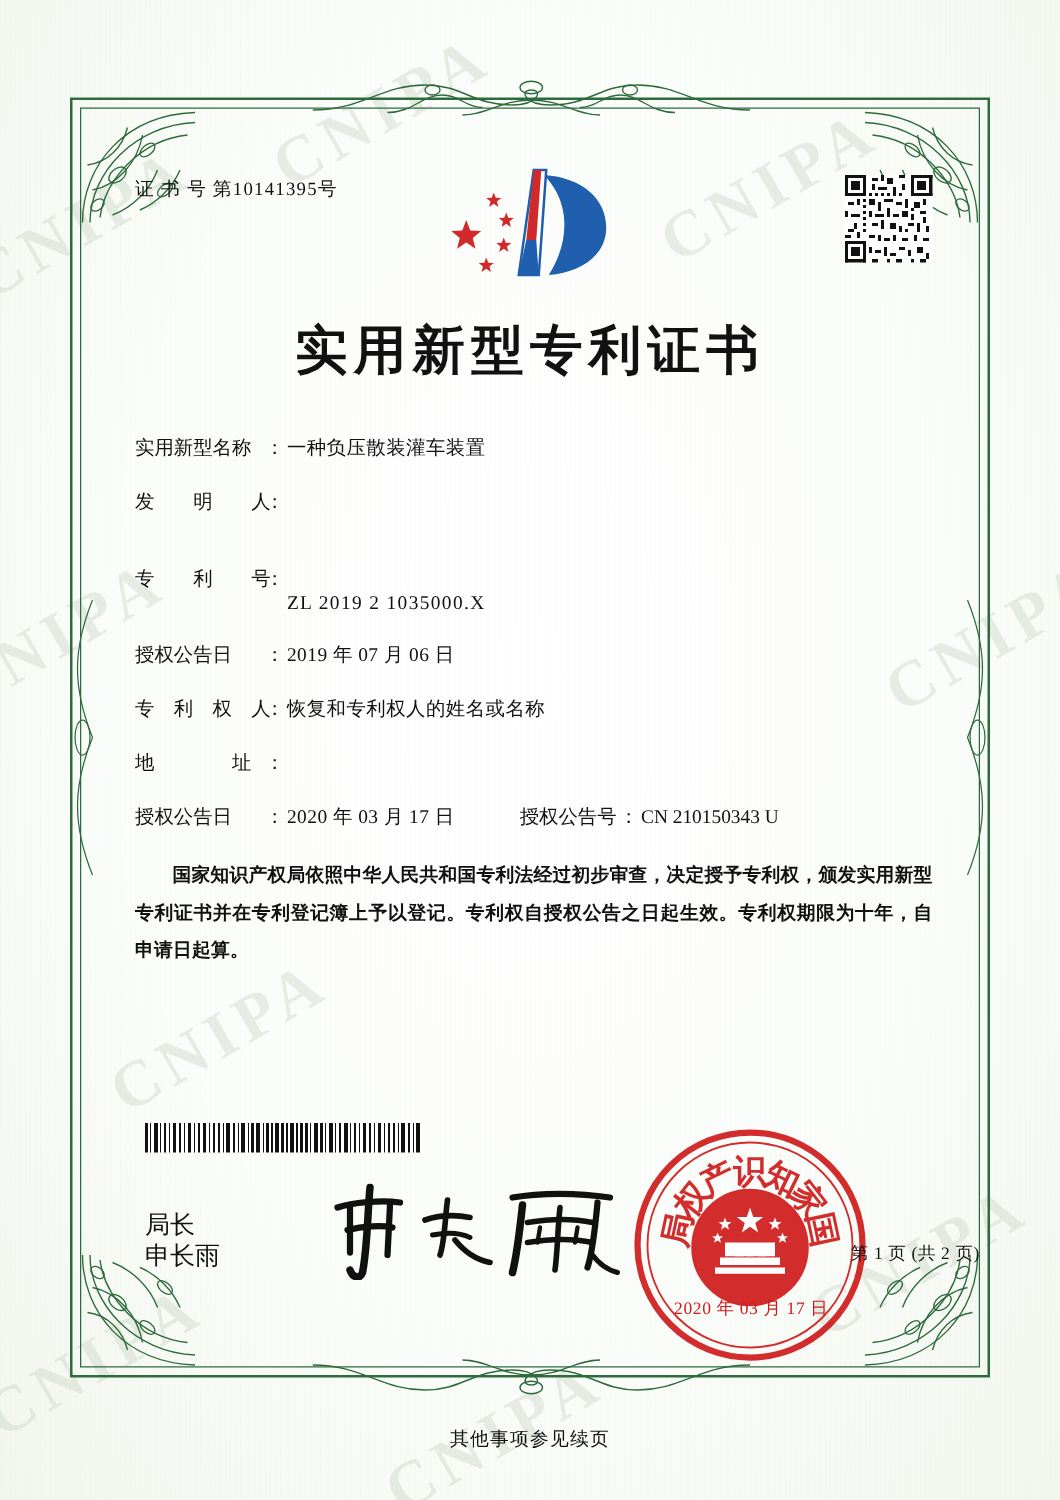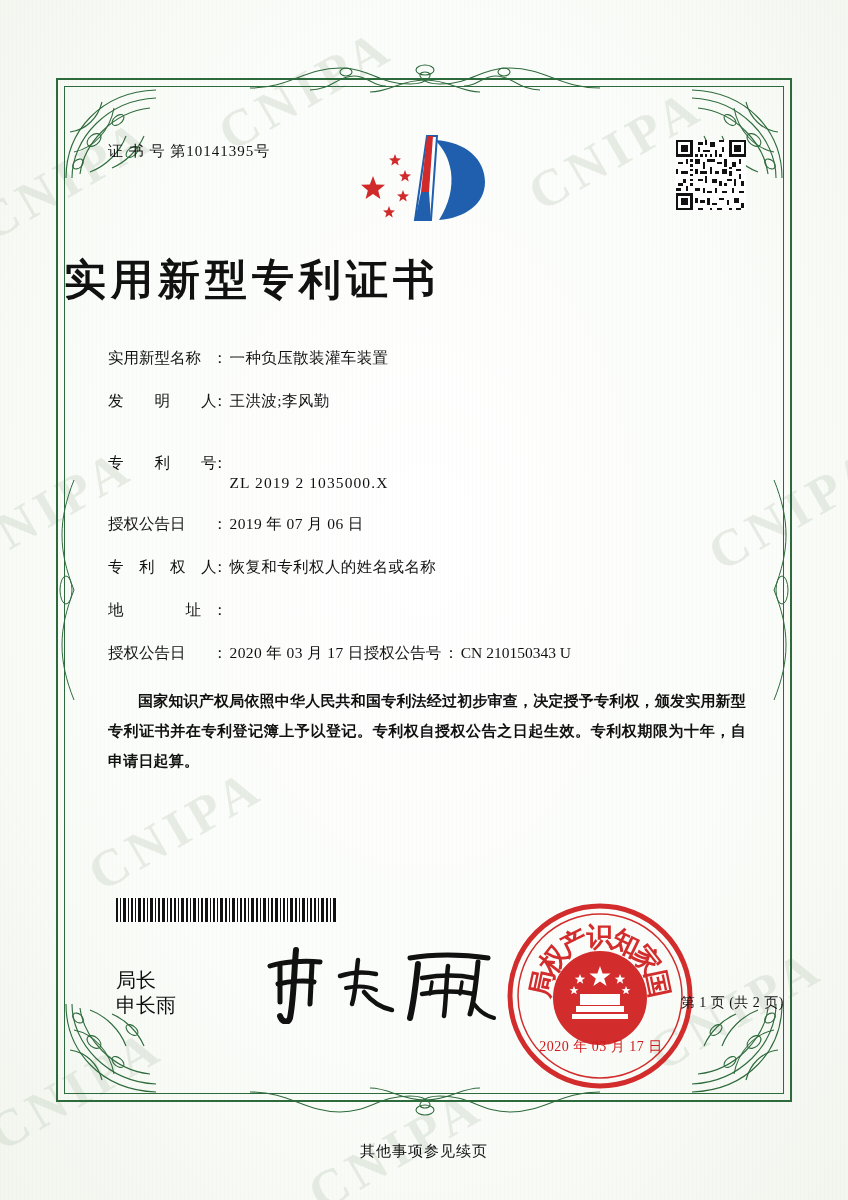--- a/index.html
+++ b/index.html
@@ -118,21 +118,21 @@
     transform: translateX(-50%);
     width: 170px;
     height: 96px;
   }
 
   .main-title {
     position: absolute;
     left: 0;
     right: 0;
     top: 166px;
-    text-align: left;
+    text-align: center;
     font-size: 42px;
     font-weight: 700;
     letter-spacing: 5px;
     color: #111;
     font-family: "Liberation Serif", "DejaVu Serif", serif;
   }
 
   
   .fields {
     position: absolute;
@@ -160,20 +160,21 @@
   .field-value {
     flex: 1 1 auto;
     letter-spacing: 0.4px;
   }
   .field-value.mono {
     font-family: "Liberation Serif", serif;
     letter-spacing: 1.1px;
     margin-top: 40px;
   }
   .inline-second {
+    margin-left: 52px;
     white-space: nowrap;
   }
   .inline-second .lbl { margin-right: 2px; }
 
   
   .paragraphs {
     position: absolute;
     left: 44px;
     right: 38px;
     top: 600px;
@@ -506,21 +507,20 @@
 
       <div class="field-row">
         <span class="field-label">实用新型名称</span>
         <span class="field-colon">：</span>
         <span class="field-value">一种负压散装灌车装置</span>
       </div>
 
       <div class="field-row">
         <span class="field-label">发　　明　　人</span>
         <span class="field-colon">：</span>
-        <span class="field-value">王洪波;李风勤</span>
       </div>
 
       <div class="field-row">
         <span class="field-label">专　　利　　号</span>
         <span class="field-colon">：</span>
         <span class="field-value mono">ZL 2019 2 1035000.X</span>
       </div>
 
       <div class="field-row">
         <span class="field-label">授权公告日</span>

